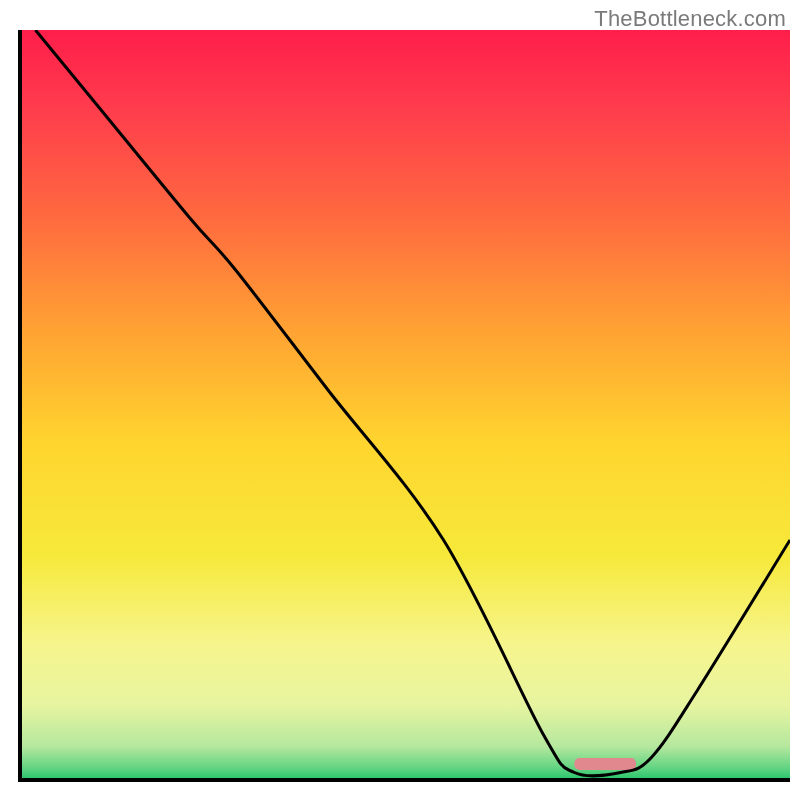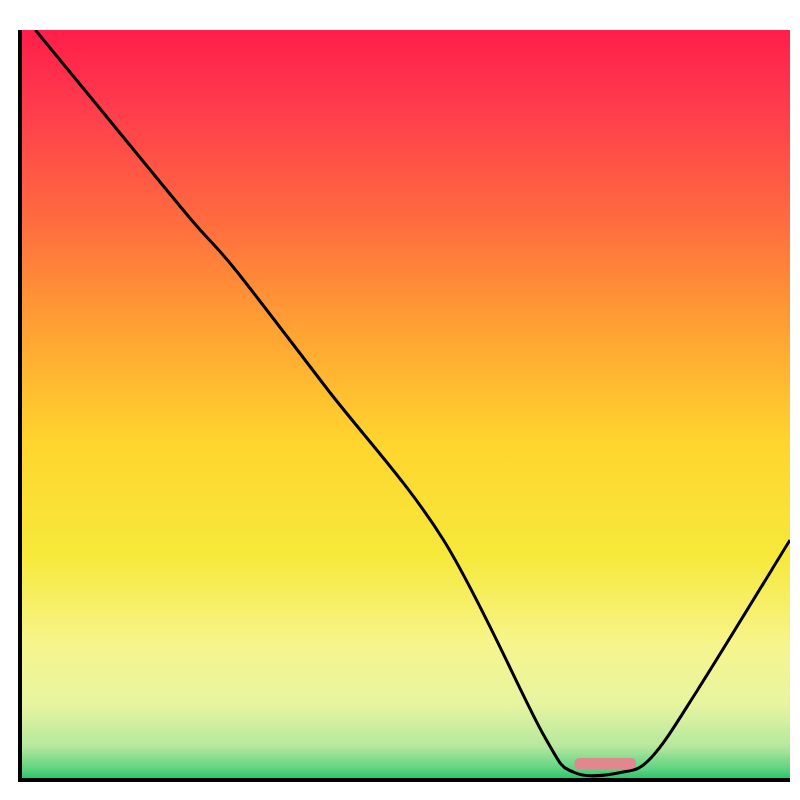--- a/index.html
+++ b/index.html
@@ -25,20 +25,21 @@
     font-weight: 500;
   }
   svg {
     display: block;
   }
 </style>
 </head>
 <body>
 
 <div class="container">
+  <div class="watermark">TheBottleneck.com</div>
   <svg id="chart" width="800" height="800">
     <defs>
       <linearGradient id="bg-grad" x1="0" y1="0" x2="0" y2="1">
           <stop offset="0%" stop-color="#ff1e4a"></stop>
           <stop offset="10%" stop-color="#ff3b4d"></stop>
           <stop offset="25%" stop-color="#ff6a3f"></stop>
           <stop offset="40%" stop-color="#ffa233"></stop>
           <stop offset="55.00000000000001%" stop-color="#ffd52e"></stop>
           <stop offset="70%" stop-color="#f6e93a"></stop>
           <stop offset="82%" stop-color="#f6f58d"></stop>

